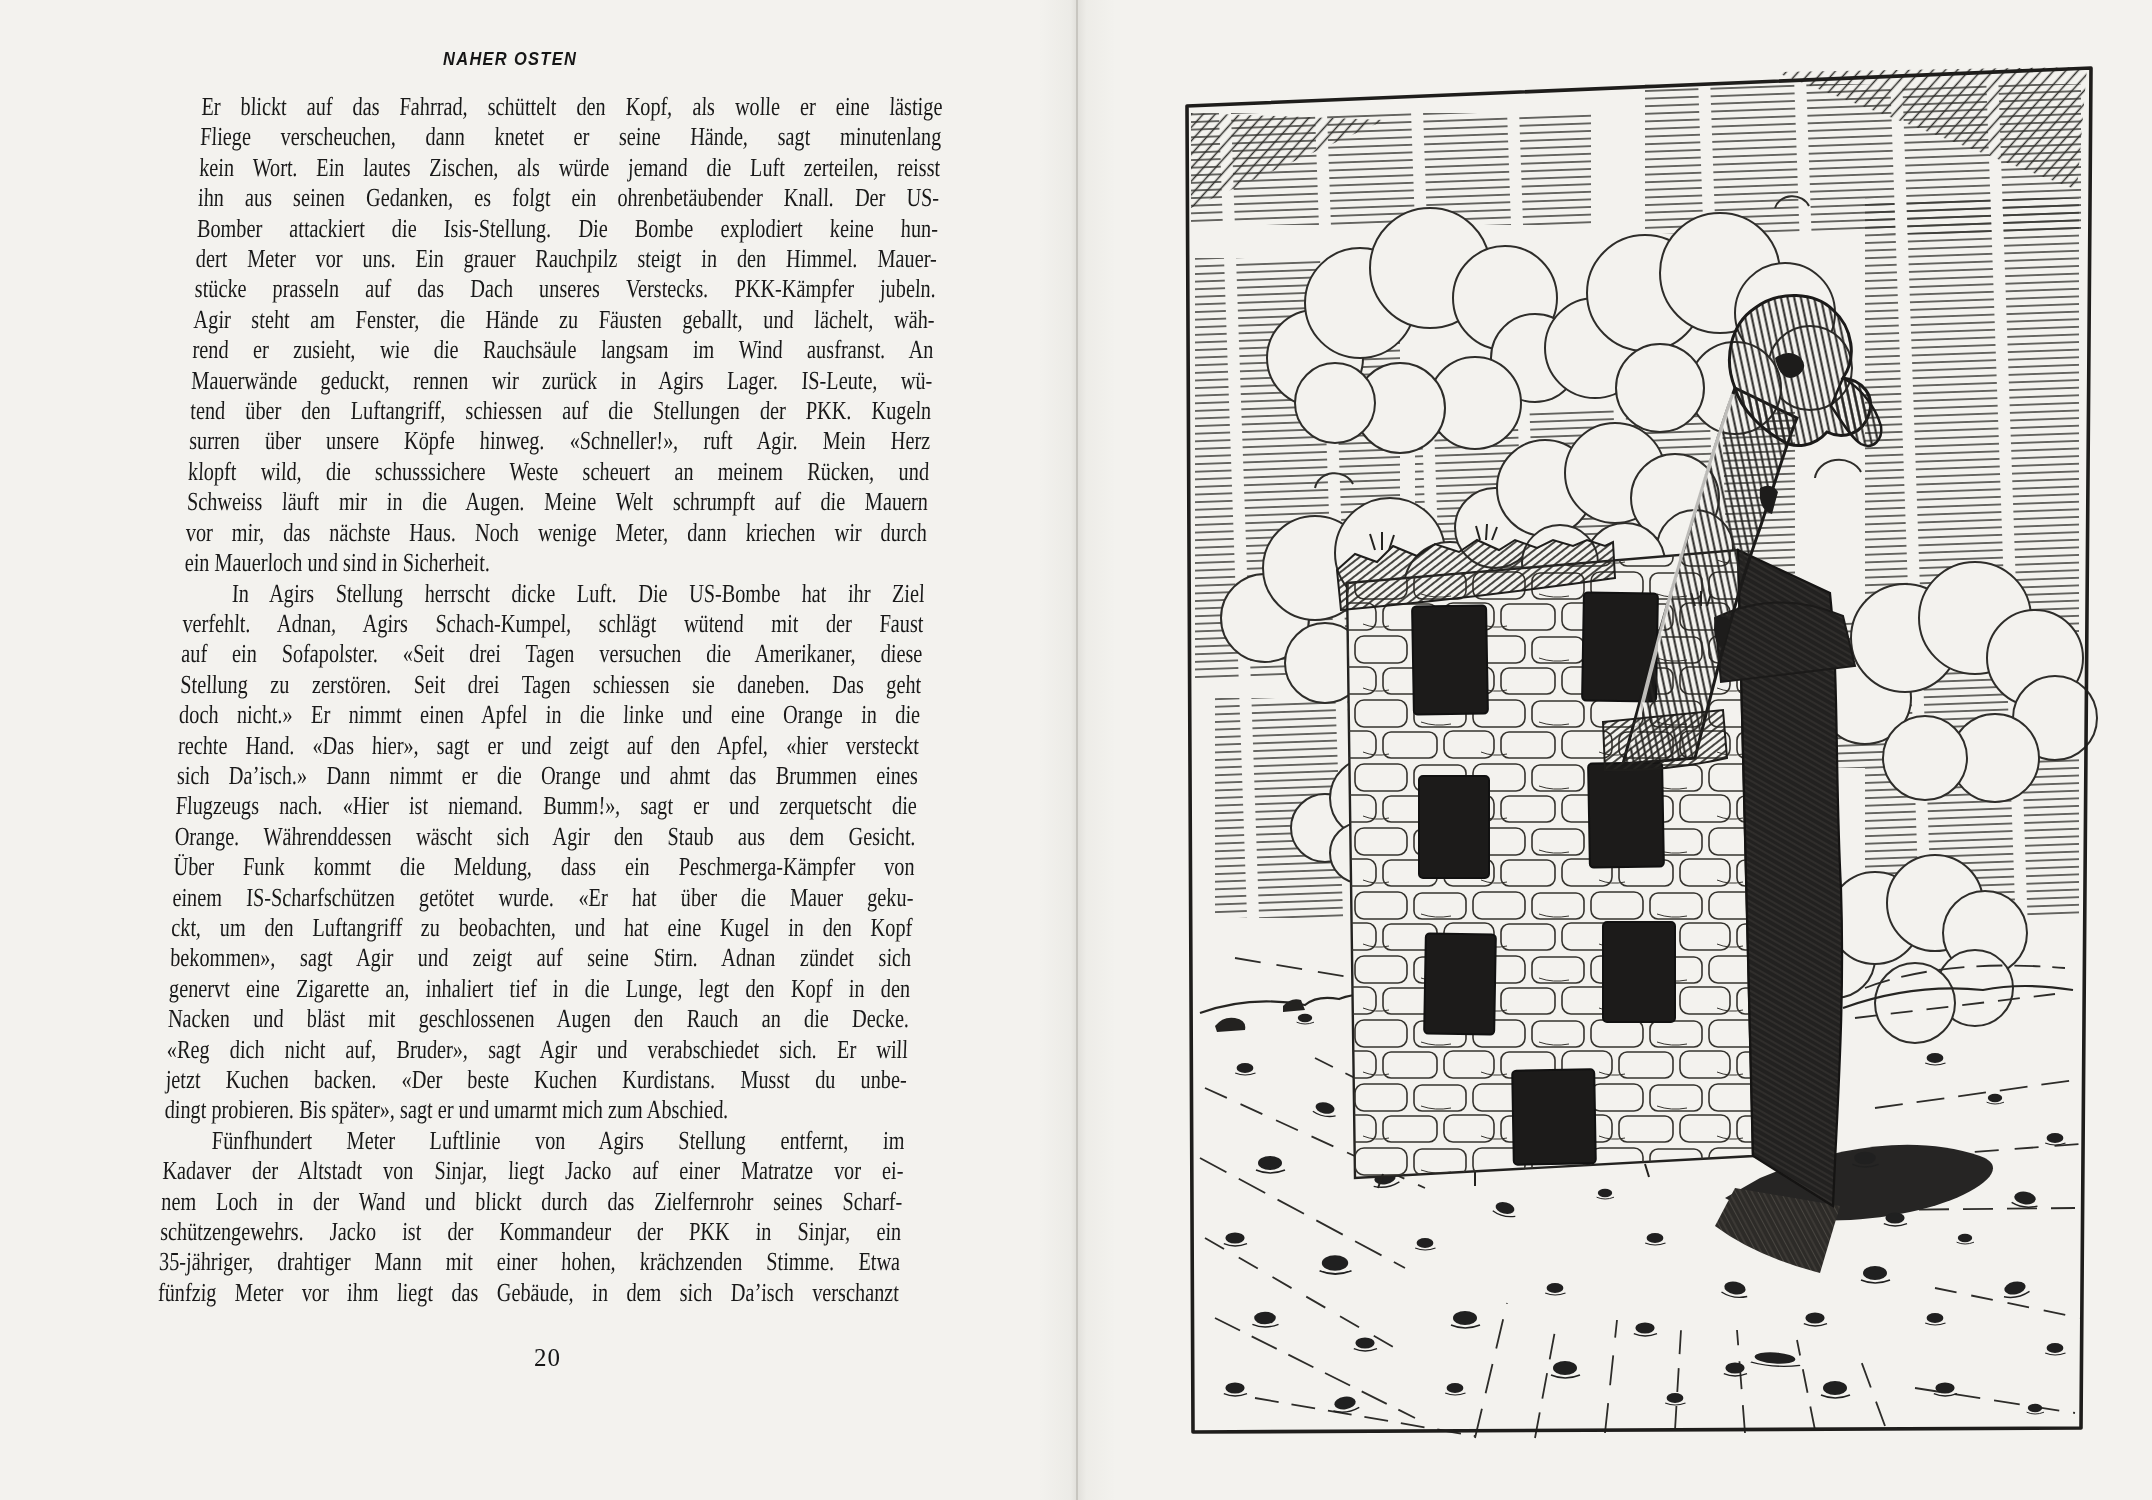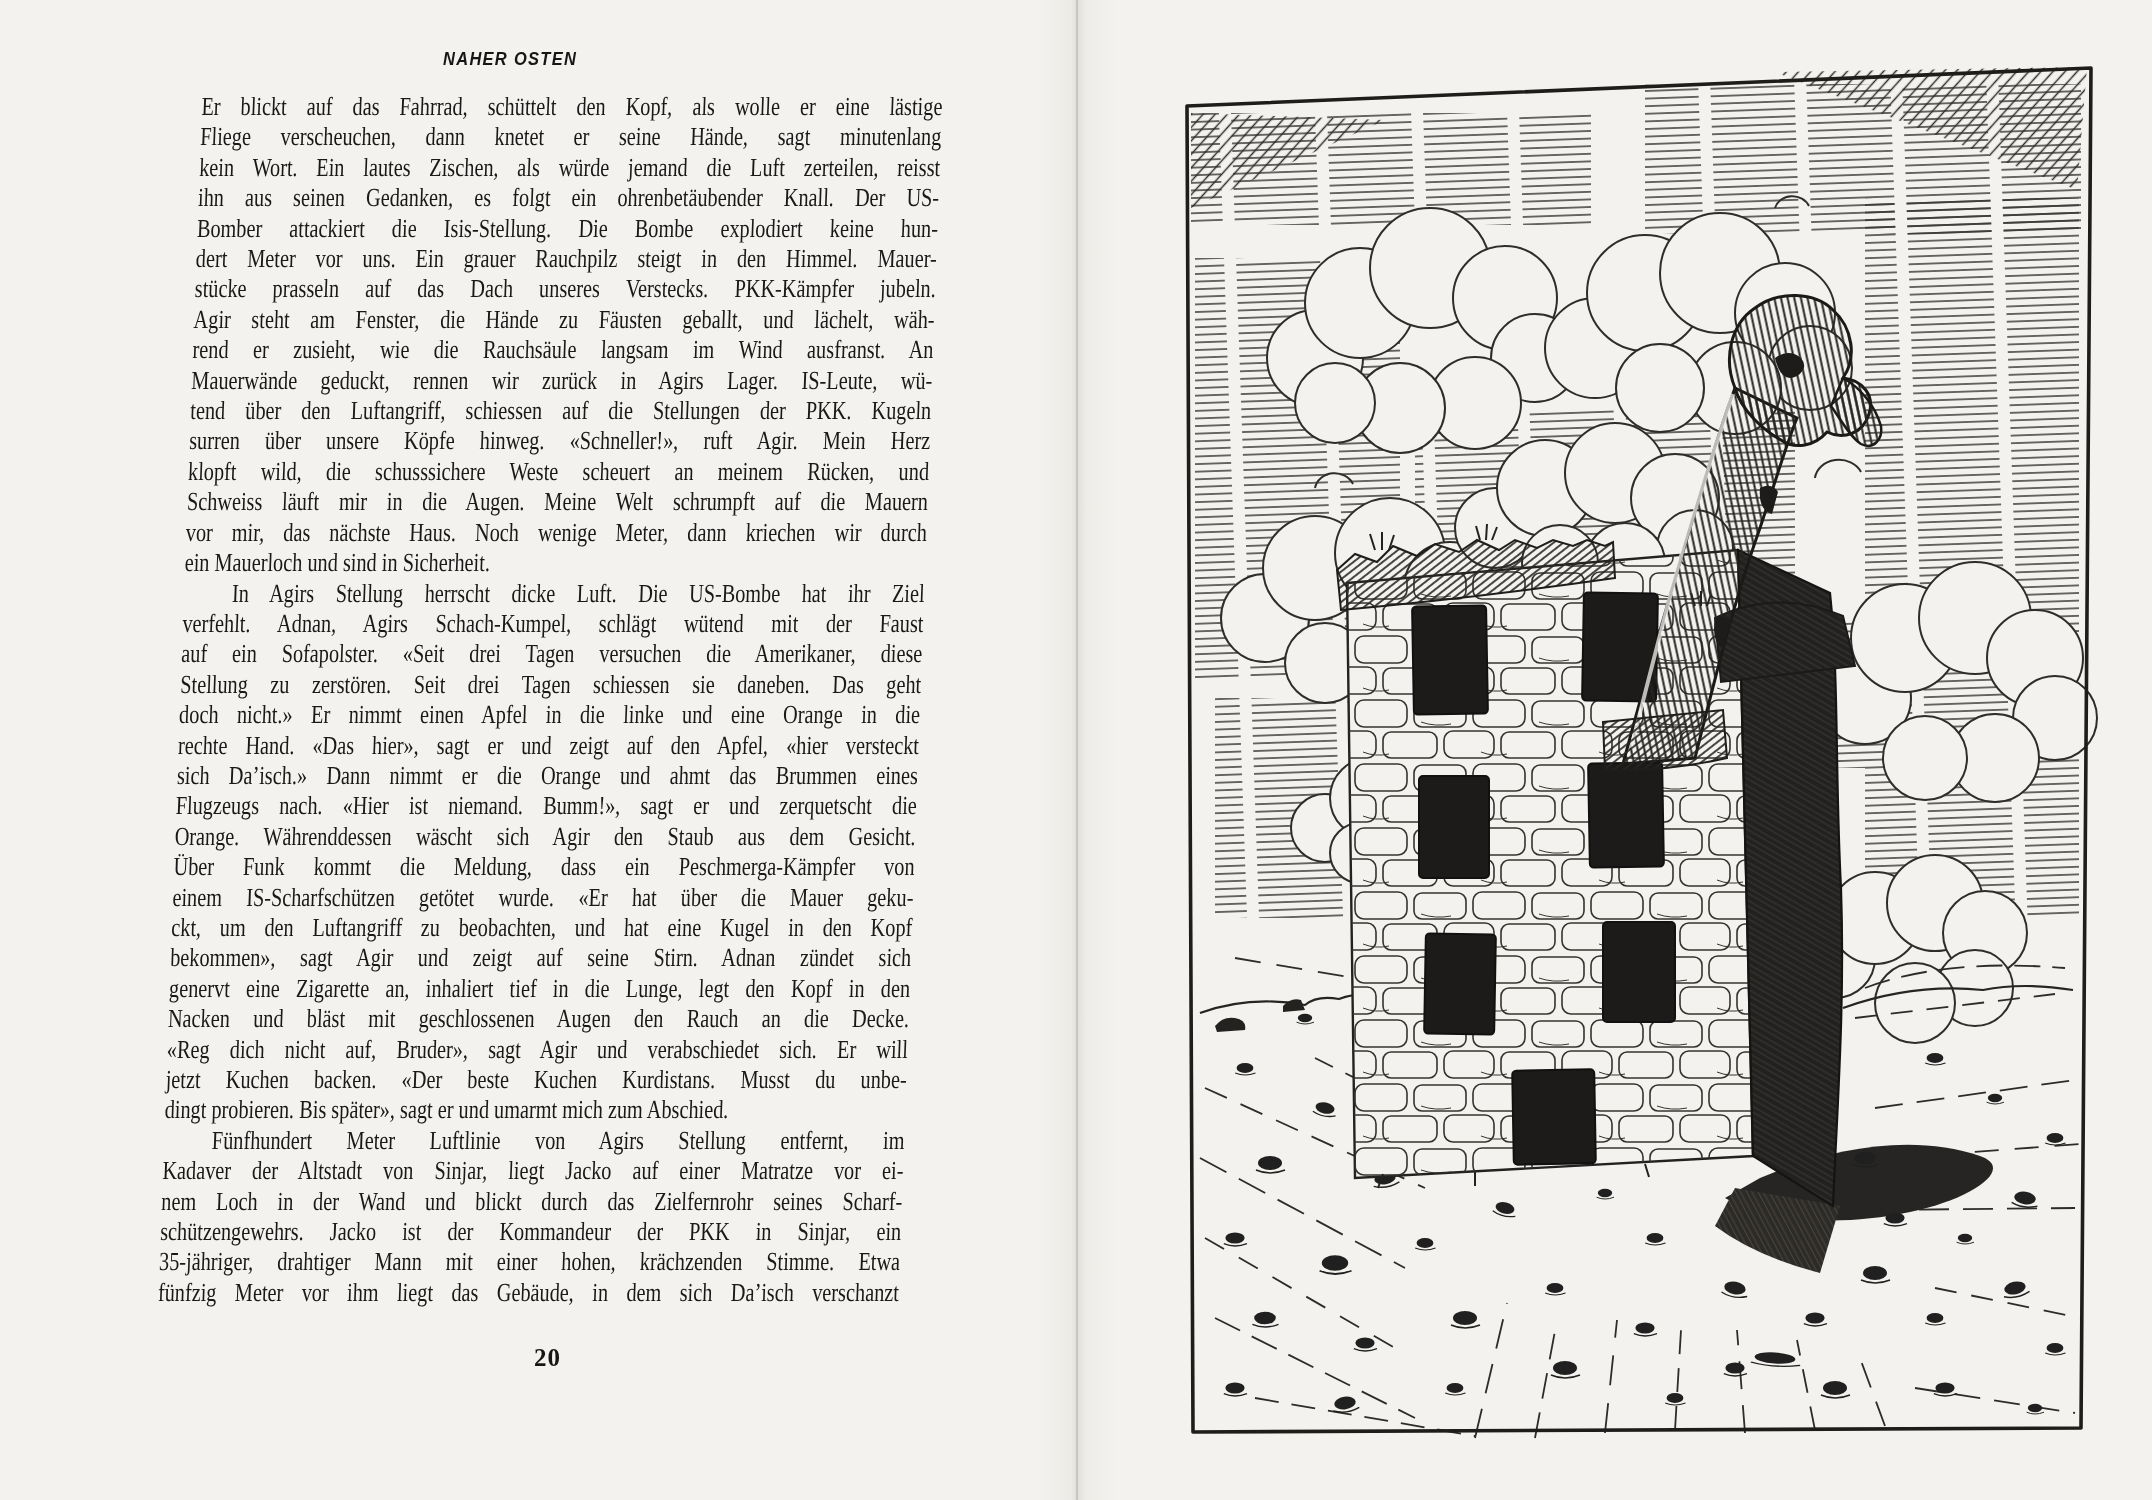--- a/index.html
+++ b/index.html
@@ -38,21 +38,21 @@
     line-height:30.4px;
     text-align:justify;
     text-align-last:justify;
     white-space:normal;
     color:#191919;
   }
   .line.indent{ text-indent:62px; }
   .line.end{ text-align-last:left; }
   .page-number{
     position:absolute;left:534px;top:1344px;
-    font-size:25px;font-weight:700;color:#161616;
+    font-size:25px;font-weight:400;color:#161616;
     letter-spacing:1px;
   }
   
   .gutter{
     position:absolute;top:0;left:1038px;width:78px;height:1500px;
     background:linear-gradient(90deg, rgba(60,55,45,0) 0%, rgba(60,55,45,.04) 42%, rgba(60,55,45,.10) 50%, rgba(60,55,45,.03) 62%, rgba(60,55,45,0) 100%);
   }
   .gutter-line{
     position:absolute;top:0;left:1076px;width:2px;height:1500px;
     background:rgba(90,85,70,.18);

